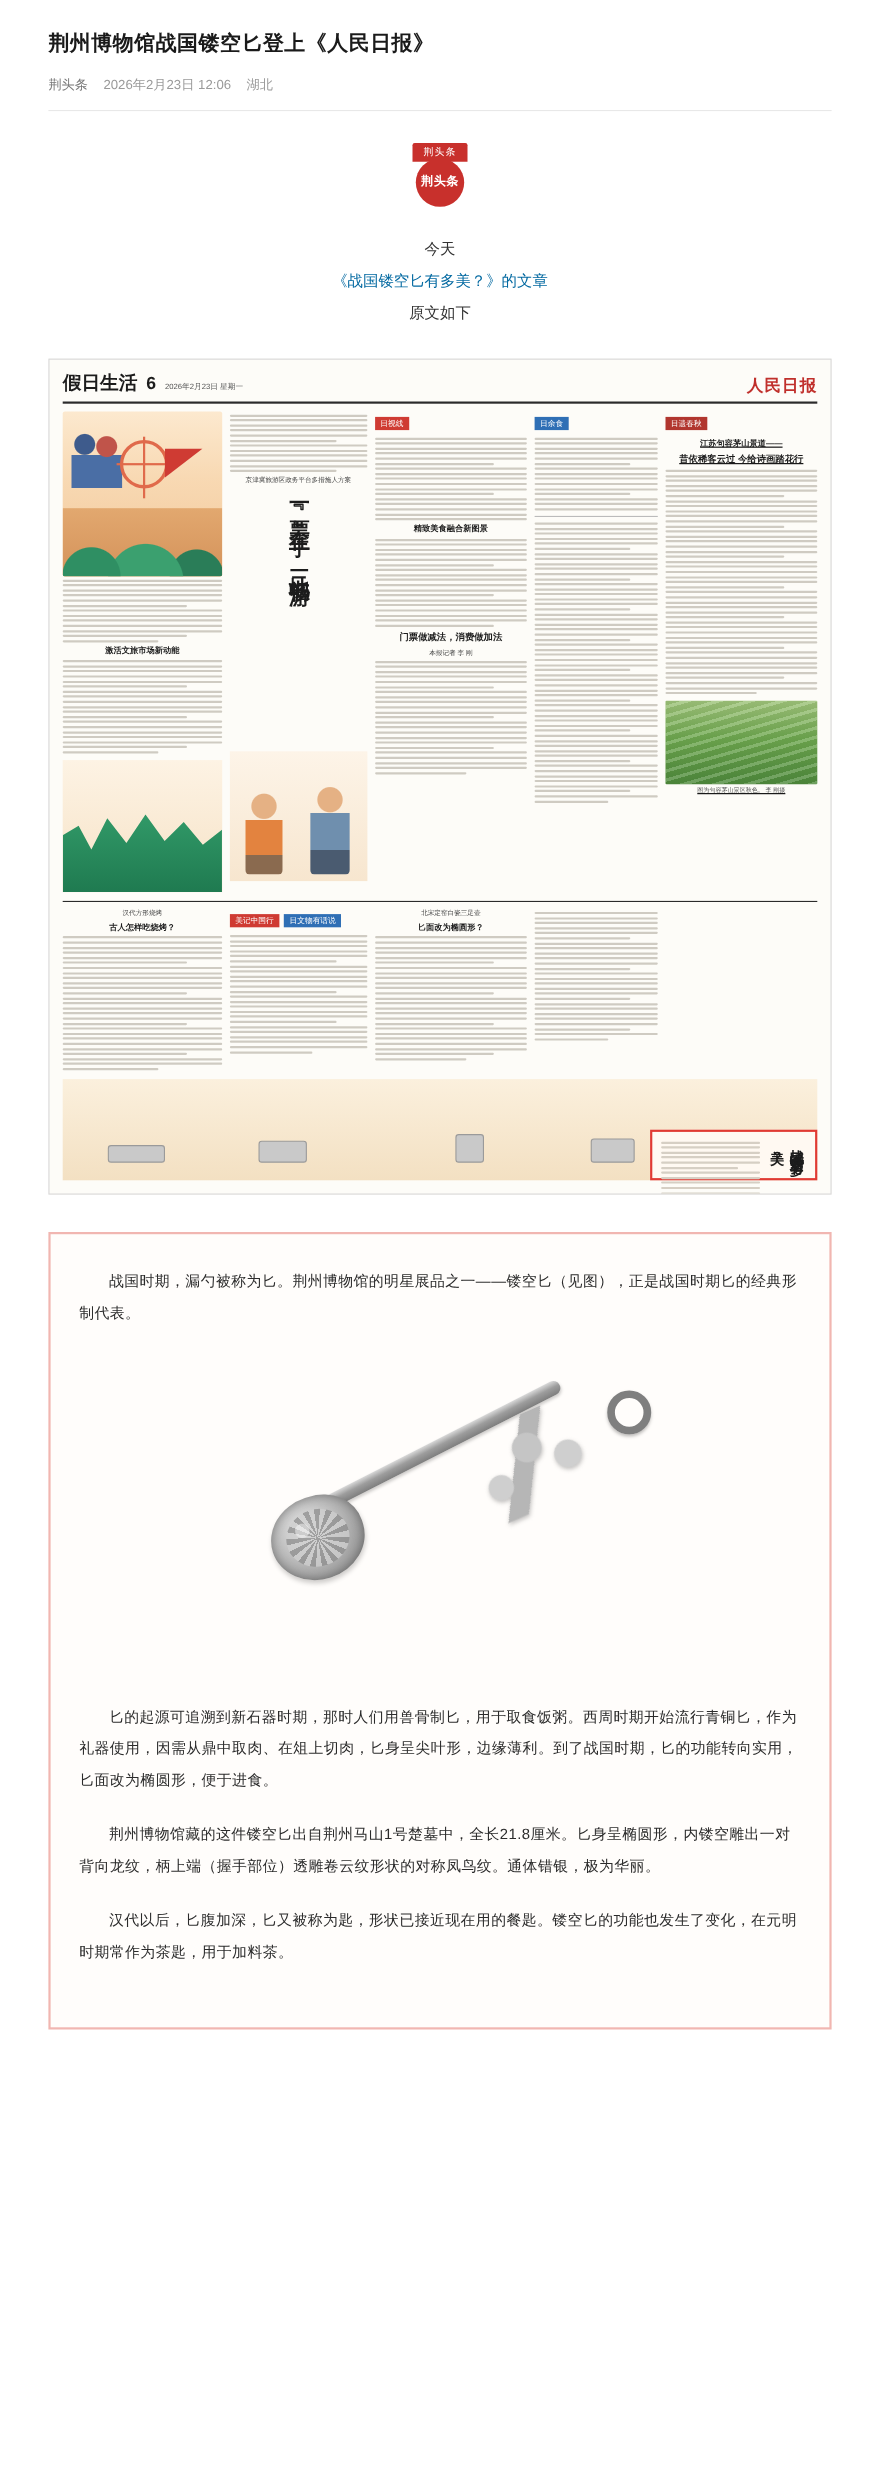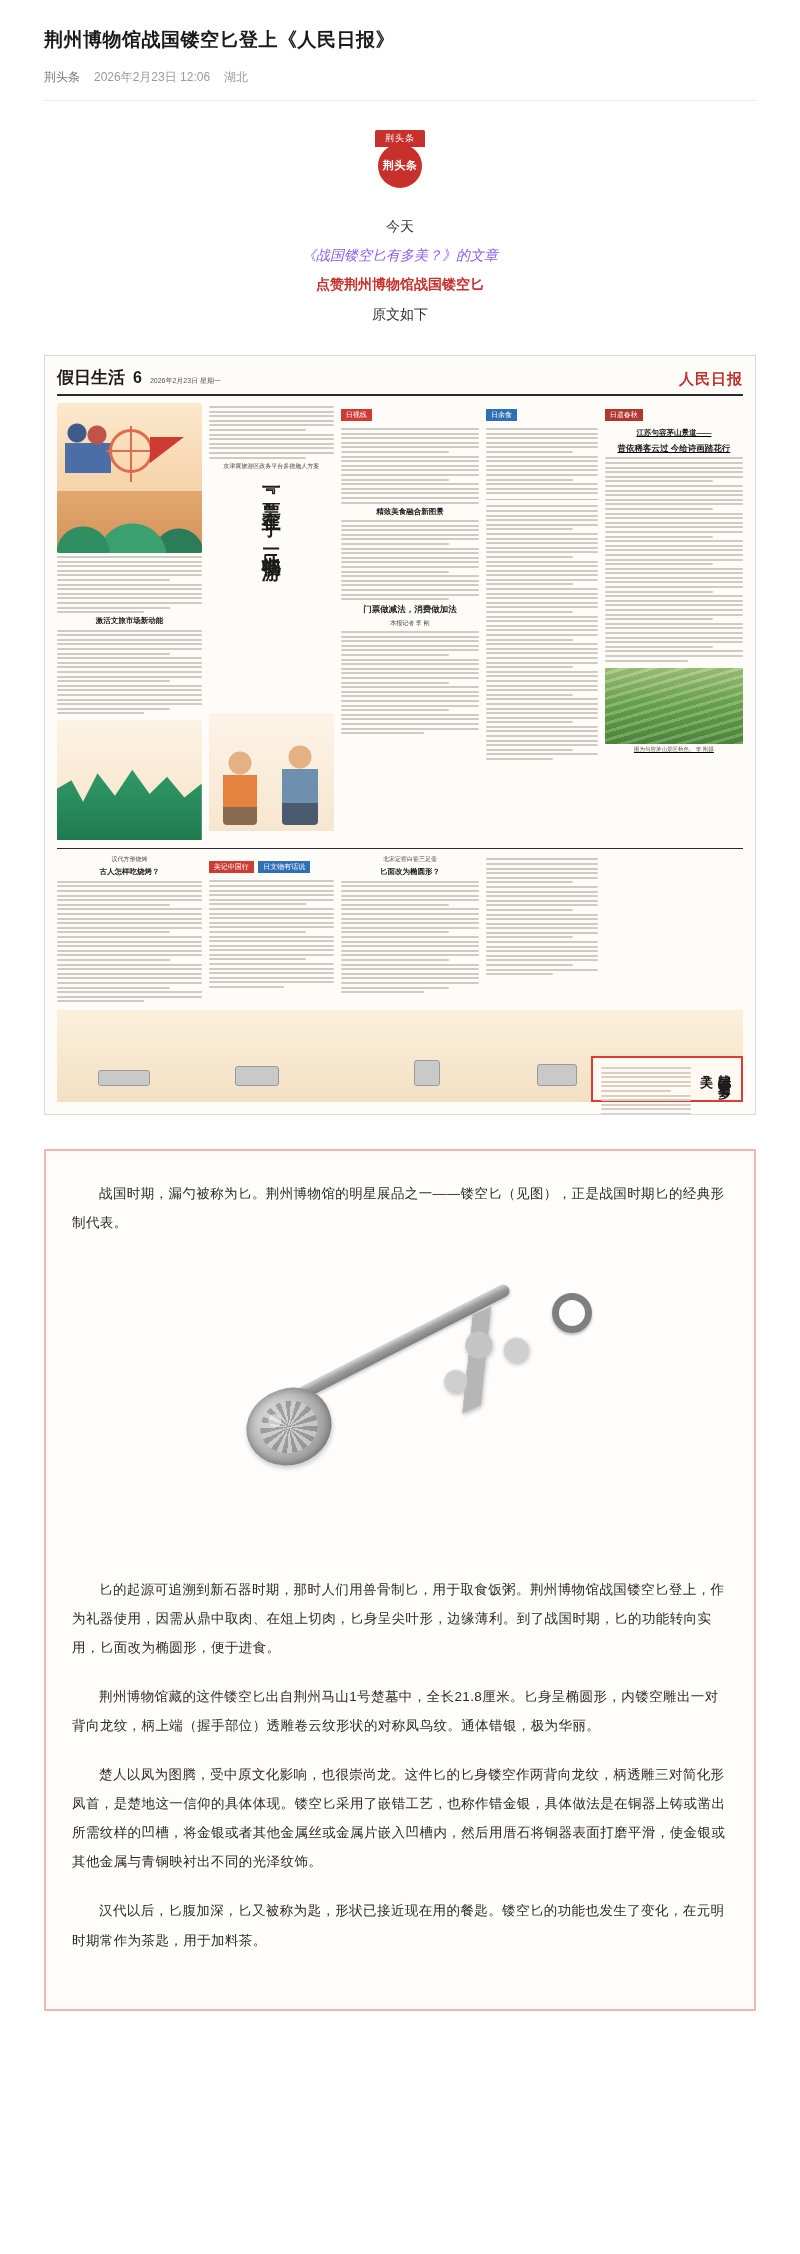--- a/index.html
+++ b/index.html
@@ -65,21 +65,21 @@
     text-align: center;
     letter-spacing: 0.5px;
   }
   .lede {
     text-align: center;
     font-size: 14px;
     color: #333;
     line-height: 2.1;
     margin-bottom: 26px;
   }
-  .lede .blue { color: #8b5cf6; font-style: italic; }
+  .lede .blue { color: #0369a1; }
   .lede .red { color: #c8302c; font-weight: bold; }
   .lede .plain { color: #333; }
 
   
   .newspaper {
     width: 100%;
     border: 1px solid #d8d8d8;
     background: #fdfcf8;
     position: relative;
     padding: 10px 12px 12px 12px;
@@ -358,21 +358,20 @@
   <hr class="divider">
 
   <div class="logo-wrap">
     <span class="logo-tab">荆头条</span>
     <span class="logo-circle">荆头条</span>
   </div>
 
   <div class="lede">
     <div class="plain">今天</div>
     <div class="blue">《战国镂空匕有多美？》的文章</div>
-    <div class="red">点赞荆州博物馆战国镂空匕</div>
     <div class="plain">原文如下</div>
   </div>
 
   <div class="newspaper">
 
     <div class="np-head">
       <div class="np-head-left">
         <span class="np-section">假日生活</span>
         <span class="np-pagenum">6</span>
         <span class="np-date">2026年2月23日 星期一</span>
@@ -819,19 +818,18 @@
 
     <div class="spoon-wrap">
       <div class="spoon">
         <span class="handle"></span>
         <span class="bowl"></span>
         <span class="orn"></span>
         <span class="ring"></span>
       </div>
     </div>
 
-    <p>匕的起源可追溯到新石器时期，那时人们用兽骨制匕，用于取食饭粥。荆州博物馆战国镂空匕登上，作为礼器使用，因需从鼎中取肉、在俎上切肉，匕身呈尖叶形，边缘薄利。到了战国时期，匕的功能转向实用，匕面改为椭圆形，便于进食。</p>
+    <p>匕的起源可追溯到新石器时期，那时人们用兽骨制匕，用于取食饭粥。西周时期开始流行青铜匕，作为礼器使用，因需从鼎中取肉、在俎上切肉，匕身呈尖叶形，边缘薄利。到了战国时期，匕的功能转向实用，匕面改为椭圆形，便于进食。</p>
     <p>荆州博物馆藏的这件镂空匕出自荆州马山1号楚墓中，全长21.8厘米。匕身呈椭圆形，内镂空雕出一对背向龙纹，柄上端（握手部位）透雕卷云纹形状的对称凤鸟纹。通体错银，极为华丽。</p>
-    <p>楚人以凤为图腾，受中原文化影响，也很崇尚龙。这件匕的匕身镂空作两背向龙纹，柄透雕三对简化形凤首，是楚地这一信仰的具体体现。镂空匕采用了嵌错工艺，也称作错金银，具体做法是在铜器上铸或凿出所需纹样的凹槽，将金银或者其他金属丝或金属片嵌入凹槽内，然后用厝石将铜器表面打磨平滑，使金银或其他金属与青铜映衬出不同的光泽纹饰。</p>
     <p>汉代以后，匕腹加深，匕又被称为匙，形状已接近现在用的餐匙。镂空匕的功能也发生了变化，在元明时期常作为茶匙，用于加料茶。</p>
   </div>
 
 </div>
 
 </body></html>

